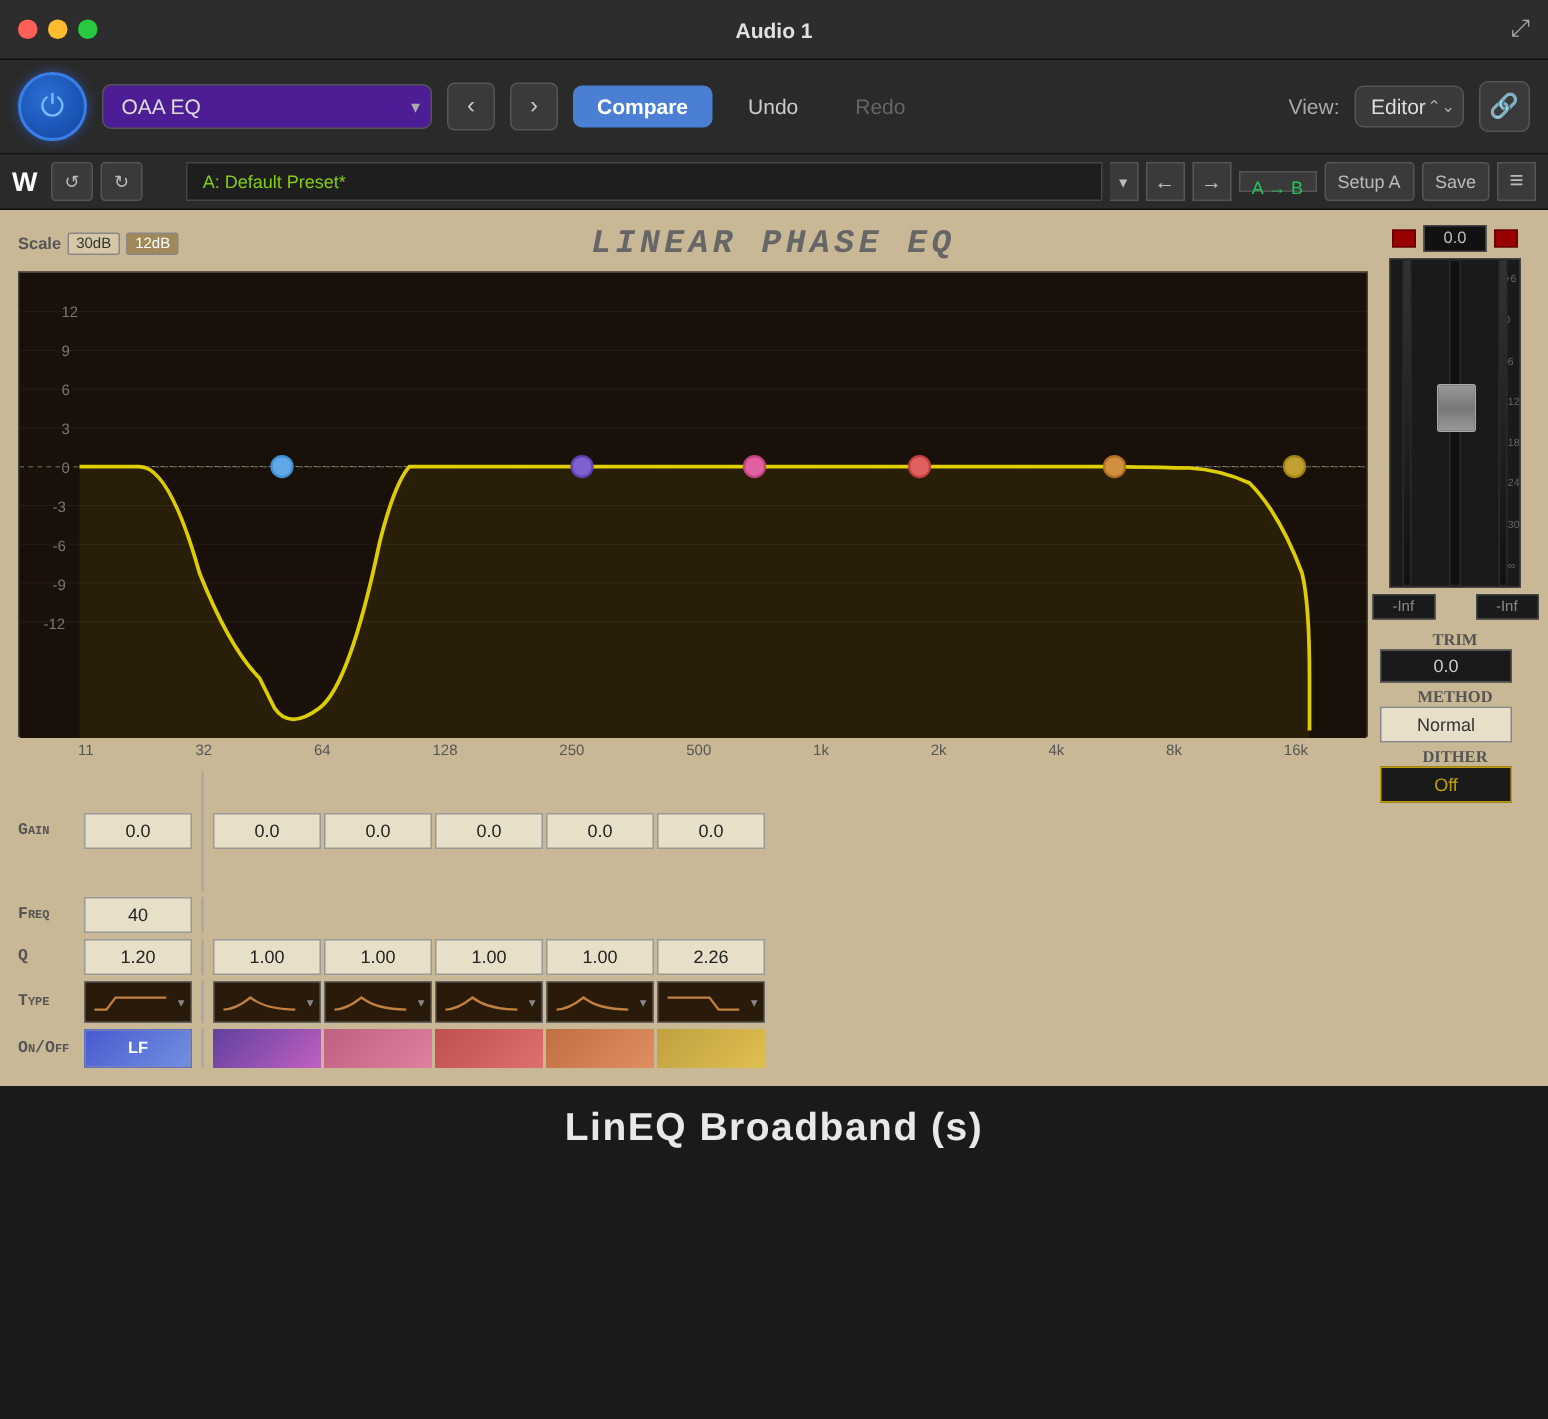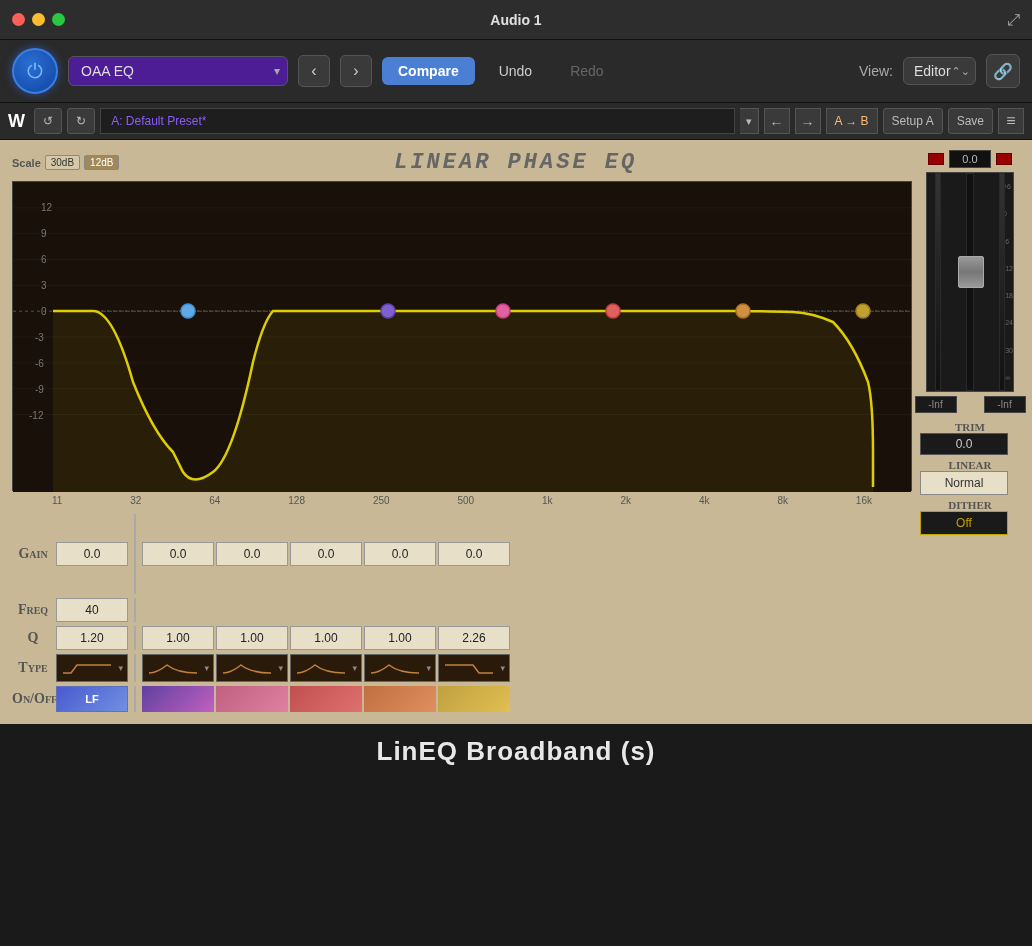--- a/index.html
+++ b/index.html
@@ -157,26 +157,26 @@
       color: #bbb;
       padding: 3px 8px;
       font-size: 12px;
       border-radius: 3px;
       cursor: pointer;
       height: 26px;
     }
     .pt-preset-name {
       background: #1e1e1e;
       border: 1px solid #444;
-      color: #8b5cf6;
+      color: #84cc16;
       padding: 3px 10px;
       font-size: 12px;
       flex: 1;
       height: 26px;
-      display: flex; align-items: center;
+      display: flex; align-items: center; margin-left: 24px;
     }
     .pt-dropdown-arrow {
       background: #3a3a3a;
       border: 1px solid #555;
       border-left: none;
       color: #bbb;
       padding: 3px 6px;
       font-size: 11px;
       height: 26px;
       display: flex; align-items: center;
@@ -187,24 +187,24 @@
       border: 1px solid #555;
       color: #bbb;
       width: 26px; height: 26px;
       display: flex; align-items: center; justify-content: center;
       font-size: 14px;
       cursor: pointer;
     }
     .pt-ab-btn {
       background: #3a3a3a;
       border: 1px solid #555;
-      color: #fdba74;
+      color: #22c55e;
       padding: 3px 8px;
       font-size: 12px;
-      height: 26px;
+      height: 14px;
       cursor: pointer;
     }
     .pt-menu-btn {
       background: #3a3a3a;
       border: 1px solid #555;
       color: #bbb;
       width: 26px; height: 26px;
       display: flex; align-items: center; justify-content: center;
       font-size: 16px;
       cursor: pointer;
@@ -281,26 +281,26 @@
       margin-top: 6px;
     }
     .eq-row {
       display: flex;
       align-items: center;
       margin-bottom: 4px;
       gap: 2px;
     }
     .eq-row-label {
       color: #555;
-      font-size: 14px;
+      font-size: 11px;
       font-weight: bold;
       width: 42px;
-      text-align: center;
+      text-align: left;
       font-variant: small-caps;
-      font-family: Liberation Serif, serif;
+      font-family: Liberation Mono, monospace;
     }
     .eq-field {
       background: #e8dfc8;
       border: 1px solid #999;
       color: #222;
       text-align: center;
       font-size: 12px;
       width: 72px;
       height: 24px;
       padding: 2px;
@@ -735,21 +735,21 @@
       <div class="meter-bottom-label" style="width:42px;">-Inf</div>
       <div class="meter-bottom-label" style="width:42px;">-Inf</div>
     </div>
 
     <div class="trim-section">
       <div class="trim-label">TRIM</div>
       <div class="trim-value">0.0</div>
     </div>
 
     <div class="method-section">
-      <div class="method-label">LINEAR</div>
+      <div class="method-label">METHOD</div>
       <button class="method-btn">Normal</button>
     </div>
 
     <div class="dither-section">
       <div class="dither-label">DITHER</div>
       <button class="dither-btn">Off</button>
     </div>
   </div>
 </div>
 

